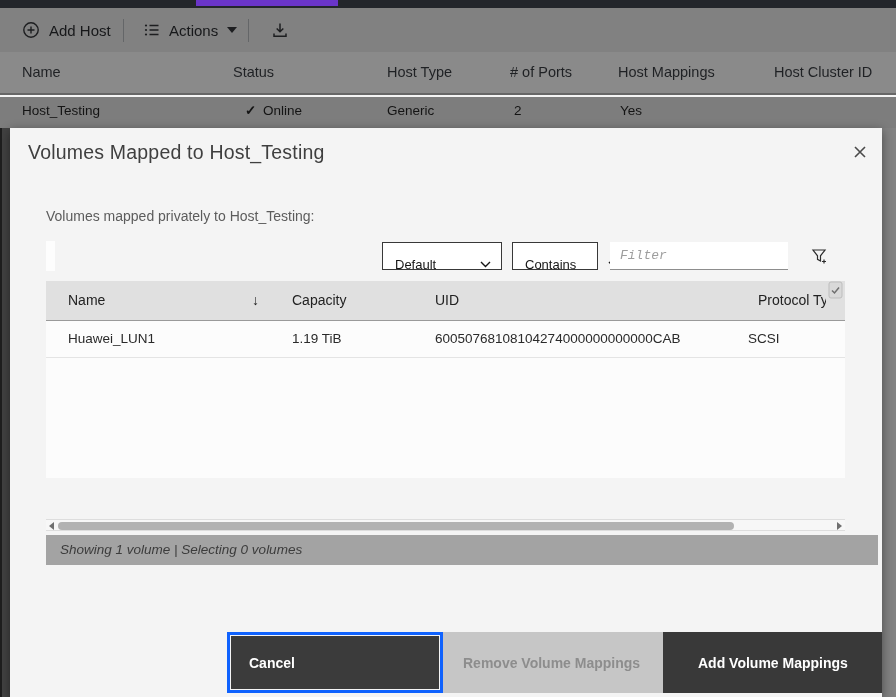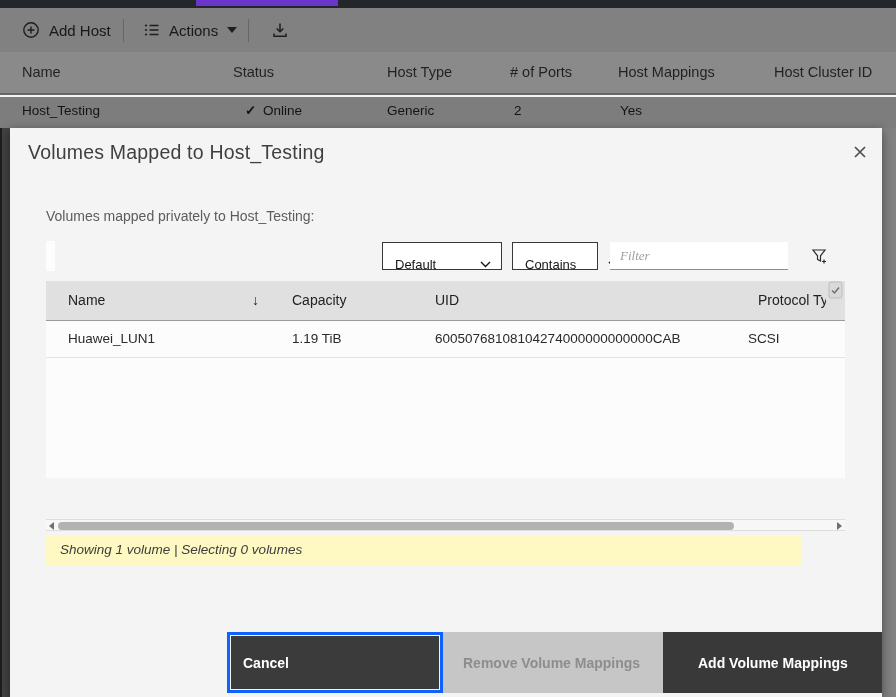--- a/index.html
+++ b/index.html
@@ -40,21 +40,21 @@
 
   
   .filter-white-block { left:36px; top:113px; width:9px; height:30px; background:#fdfdfd; }
   .select-box { top:114px; height:28px; background:#fff; border:1px solid #383838;
                 display:flex; align-items:center; justify-content:space-between;
                 padding:17px 10px 0 12px; font-size:13px; color:#161616; cursor:pointer; }
   .sel-scope { left:372px; width:120px; }
   .sel-cond  { left:502px; width:86px;gap:32px; }
   .filter-input { left:600px; top:114px; width:178px; height:28px; background:#fff; border:none;
                   border-bottom:1px solid #8d8d8d; padding:0 10px; font-size:13px;
-                  font-family:Liberation Serif, serif; color:#161616; outline:none; }
+                  font-family:Liberation Mono, monospace; color:#161616; outline:none; }
   .filter-input::placeholder { font-style:italic; color:#9e9e9e; }
   .funnel-btn { left:796px; top:114px; width:28px; height:28px; display:flex; align-items:center;
                 justify-content:center; cursor:pointer; }
 
   
   .vtable { left:36px; top:153px; width:799px; }
   .vthead { position:relative; height:40px; background:#e0e0e0; border-bottom:1px solid #9a9a9a; }
   .vthead span { position:absolute; top:0; line-height:39px; font-size:14px; color:#222; cursor:pointer; }
   .sort-arrow { position:absolute; left:206px; top:0; line-height:39px; font-size:14px; color:#333; }
   .colset-icon { position:absolute; right:2px; top:10px; cursor:pointer; }
@@ -64,29 +64,29 @@
 
   
   .hscroll { left:36px; top:391px; width:799px; height:12px; background:#f7f7f7;
              border-top:1px solid #ddd; border-bottom:1px solid #ddd; }
   .harrow { position:absolute; top:2px; width:0; height:0; cursor:pointer; }
   .harrow.left  { left:3px;  border-top:4px solid transparent; border-bottom:4px solid transparent; border-right:5px solid #6f6f6f; }
   .harrow.right { right:3px; border-top:4px solid transparent; border-bottom:4px solid transparent; border-left:5px solid #6f6f6f; }
   .hthumb { position:absolute; left:12px; top:2px; width:676px; height:8px; border-radius:4px;
             background:#b2b2b2; cursor:grab; }
 
-  .vstatus { left:36px; top:407px; width:755px; height:30px; background:#fef9c3;
+  .vstatus { left:36px; top:407px; width:832px; height:30px; background:#a3a3a3;
              font-style:italic; font-size:13.5px; color:#3c3c3c; line-height:30px; padding-left:14px; }
 
   
   .footer-btn { top:504px; height:61px; border:none; text-align:left; font-size:14px; font-weight:bold;
                 font-family:"Liberation Sans", sans-serif; cursor:pointer; }
   .cancel-wrap { left:217px; top:504px; width:216px; height:61px; border:3px solid #0f62fe; background:#0f62fe; }
   .btn-cancel { width:100%; height:100%; background:#3b3b3b; border:1px solid #f4f4f4;
-                color:#fff; padding-left:12px; text-align:left; font-size:14px; font-weight:bold;
+                color:#fff; padding-left:18px; text-align:left; font-size:14px; font-weight:bold;
                 font-family:"Liberation Sans", sans-serif; cursor:pointer; }
   .btn-remove { left:433px; width:220px; background:#c6c6c6; color:#8d8d8d; padding-left:20px; cursor:not-allowed; }
   .btn-add { left:653px; width:219px; background:#393939; color:#fff; padding-left:35px; }
 
   svg { display:block; }
 </style>
 </head>
 <body>
 
 <div class="screen">

